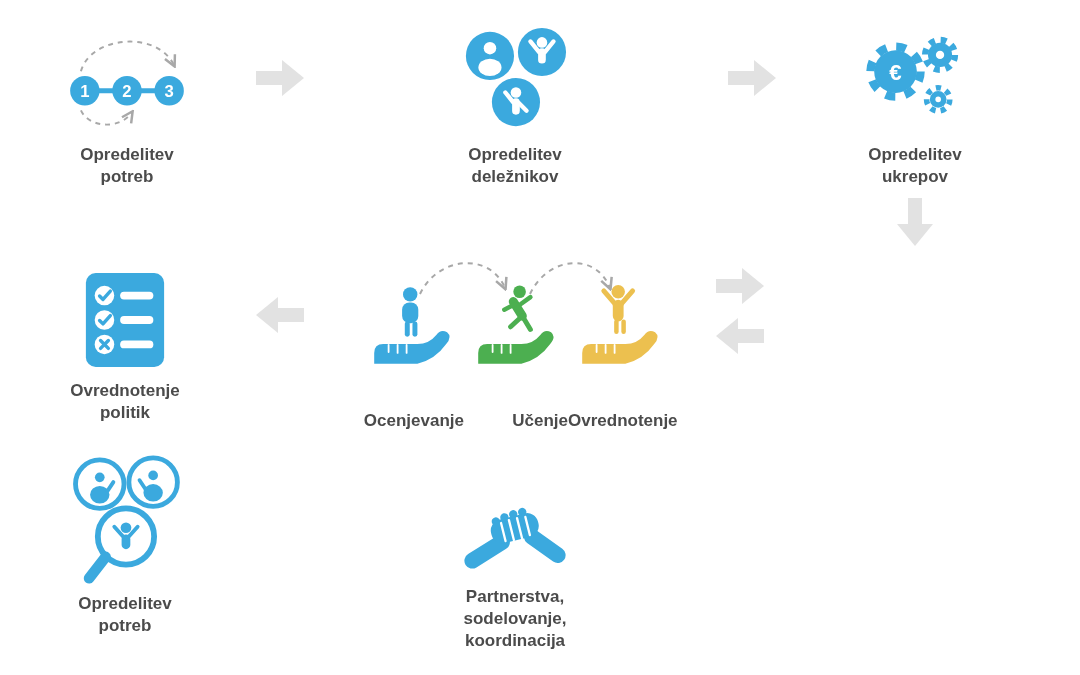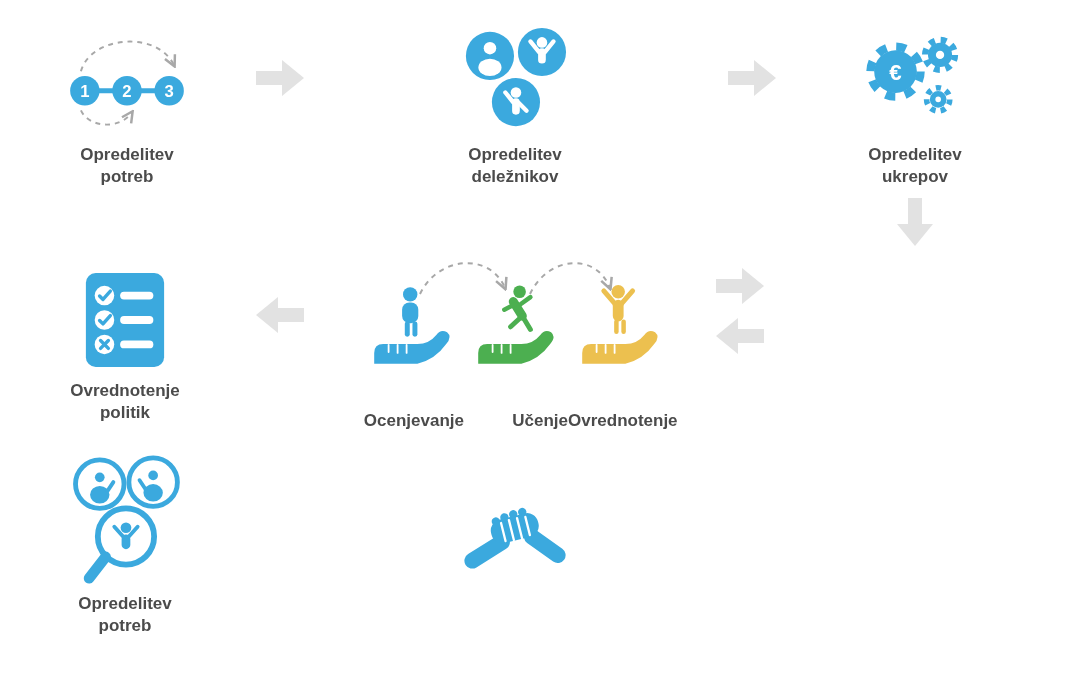--- a/index.html
+++ b/index.html
@@ -246,15 +246,18 @@
           <circle cx="58" cy="26" r="4.5" fill="#3BA9DE"></circle>
           <circle cx="68" cy="26" r="4.5" fill="#3BA9DE"></circle>
           <rect x="30" y="28" width="52" height="26" rx="12" fill="#3BA9DE"></rect>
           <line x1="43" y1="32" x2="43" y2="52" stroke="#ffffff" stroke-width="2.5" stroke-linecap="round"></line>
           <line x1="52" y1="31" x2="52" y2="53" stroke="#ffffff" stroke-width="2.5" stroke-linecap="round"></line>
           <line x1="61" y1="31" x2="61" y2="53" stroke="#ffffff" stroke-width="2.5" stroke-linecap="round"></line>
           <line x1="70" y1="32" x2="70" y2="52" stroke="#ffffff" stroke-width="2.5" stroke-linecap="round"></line>
         </g>
       </svg>
     </div>
+    <div class="label" style="margin-top:8px;">Partnerstva,
+sodelovanje,
+koordinacija</div>
   </div>
 
 </div>
 
 </body></html>

